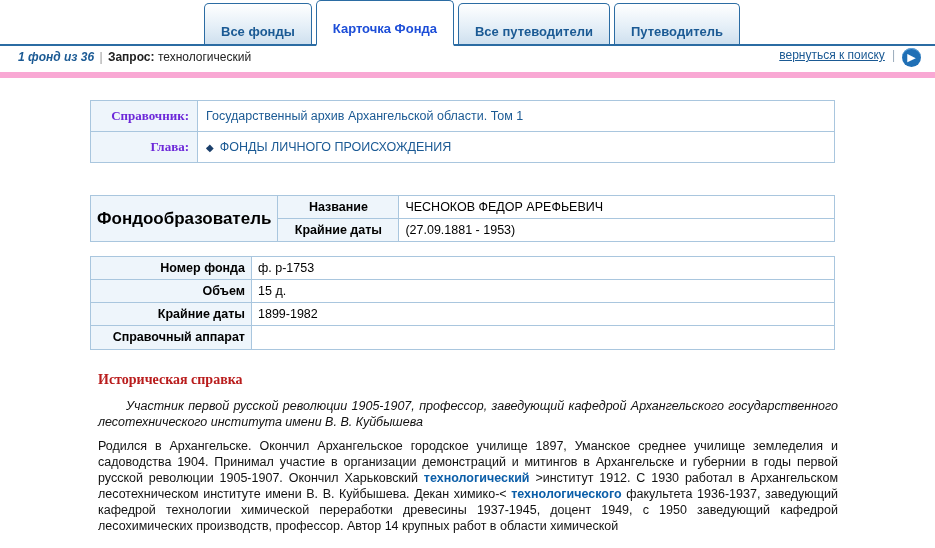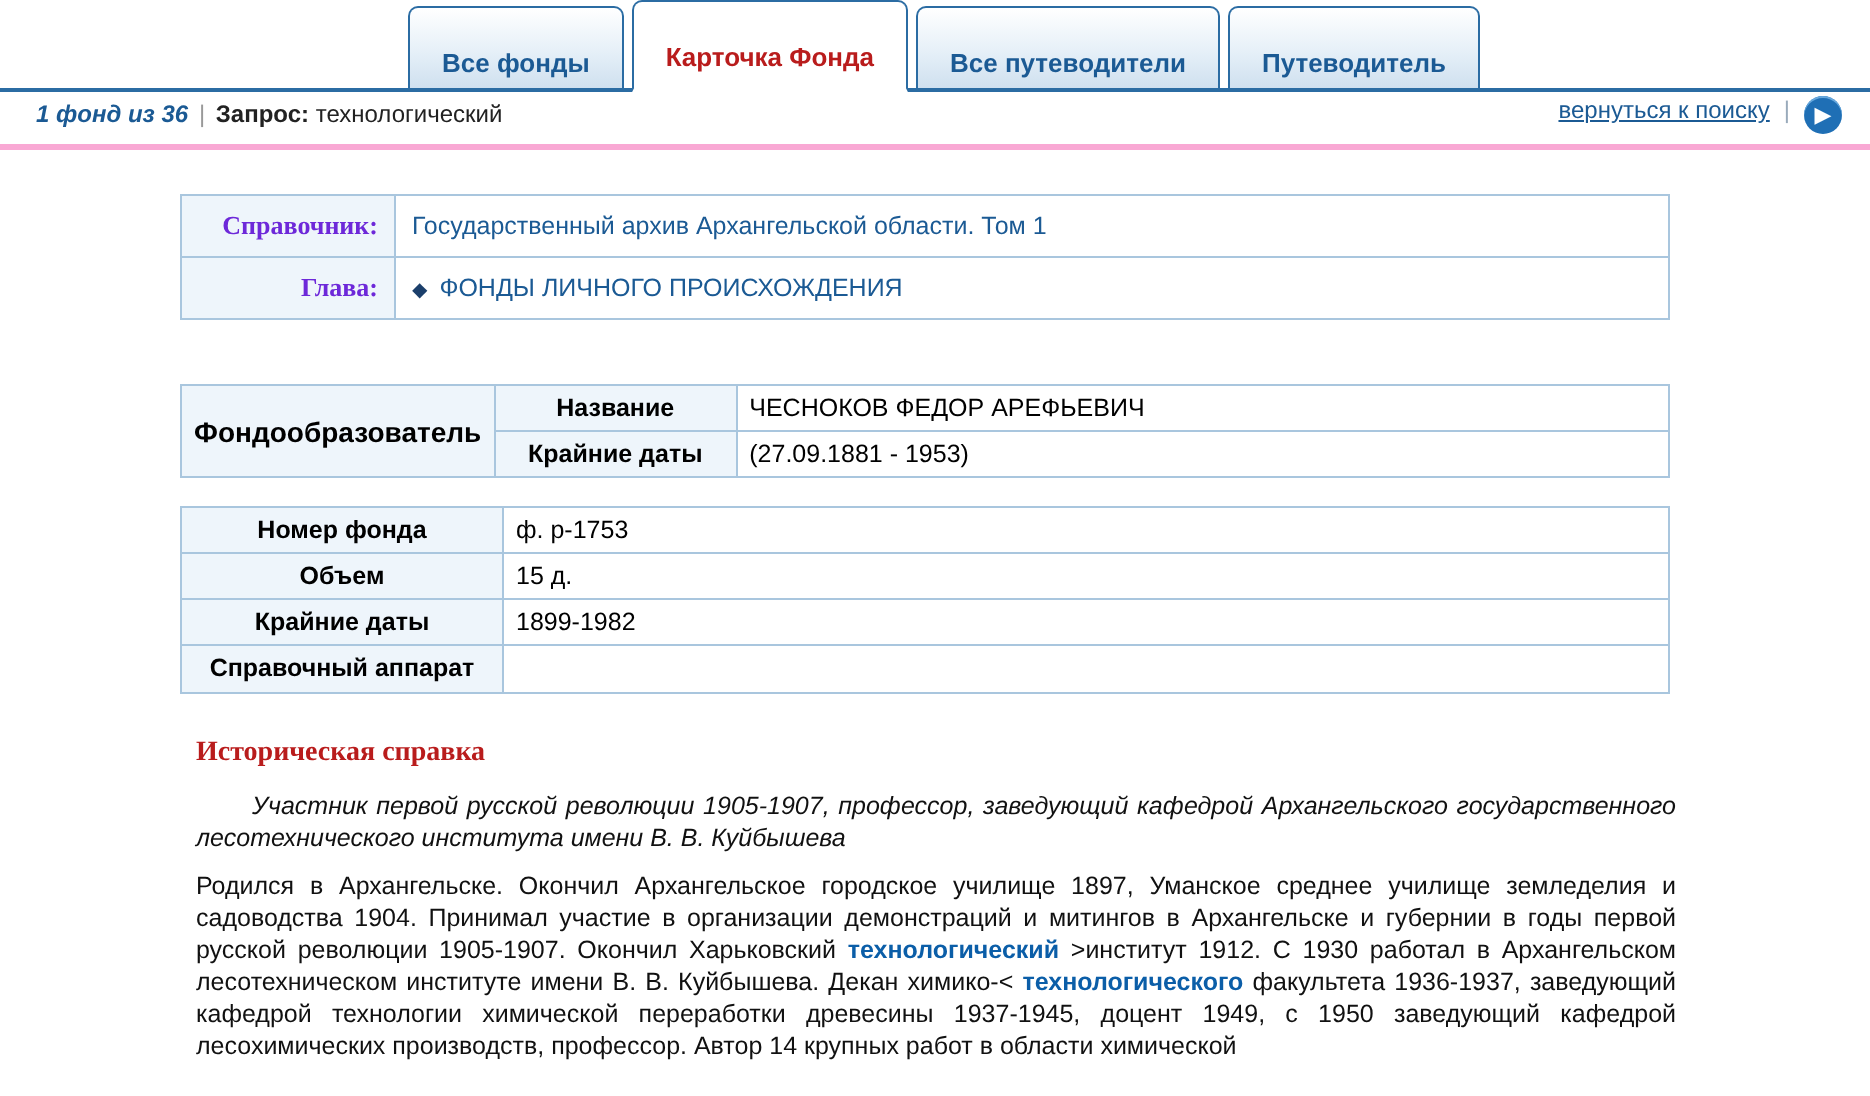--- a/index.html
+++ b/index.html
@@ -37,35 +37,35 @@
     padding: 20px 16px 5px 16px;
     font-size: 13px;
     font-weight: bold;
     color: #1b5a94;
     background: linear-gradient(to bottom, #ffffff 0%, #e3eef7 60%, #cfe0ef 100%);
     line-height: 15px;
     white-space: nowrap;
     cursor: pointer;
   }
   .tab.active {
-    color: #b91c1c;
+    color: #1d4ed8;
     background: #ffffff;
     padding-bottom: 8px;
     position: relative;
     z-index: 3;
     margin-bottom: -2px;
     border-bottom: 2px solid #ffffff;
   }
 
   
   .querybar {
     position: relative;
     height: 26px;
     background: #ffffff;
-    border-bottom: 3px solid #f9a8d4;
+    border-bottom: 6px solid #f9a8d4;
   }
   .query-left {
     position: absolute;
     left: 18px;
     top: 4px;
     font-size: 12px;
     color: #333;
   }
   .query-left .cnt {
     color: #1b5a94;
@@ -139,40 +139,40 @@
   .card2 {
     margin: 32px 0 0 90px;
     width: 745px;
   }
   .card2 td.rowlab {
     background: #eef5fb;
     width: 130px;
     text-align: center;
     font-weight: bold;
     vertical-align: middle;
-    font-size: 14px;
+    font-size: 17px;
   }
   .card2 td.sublab {
     background: #eef5fb;
     width: 108px;
     text-align: center;
     font-weight: bold;
     font-size: 12.5px;
   }
   .card2 td.val { font-size: 12.5px; }
 
   
   .card3 {
     margin: 14px 0 0 90px;
     width: 745px;
   }
   .card3 td.lab {
     background: #eef5fb;
     width: 148px;
-    text-align: center;
+    text-align: right;
     font-weight: bold;
     font-size: 12.5px;
     margin-left: 12px;
   }
   .card3 td.val { font-size: 12.5px; }
   .card3 tr.empty td.val { height: 15px; }
 
   
   .hist {
     margin: 22px 0 0 98px;

